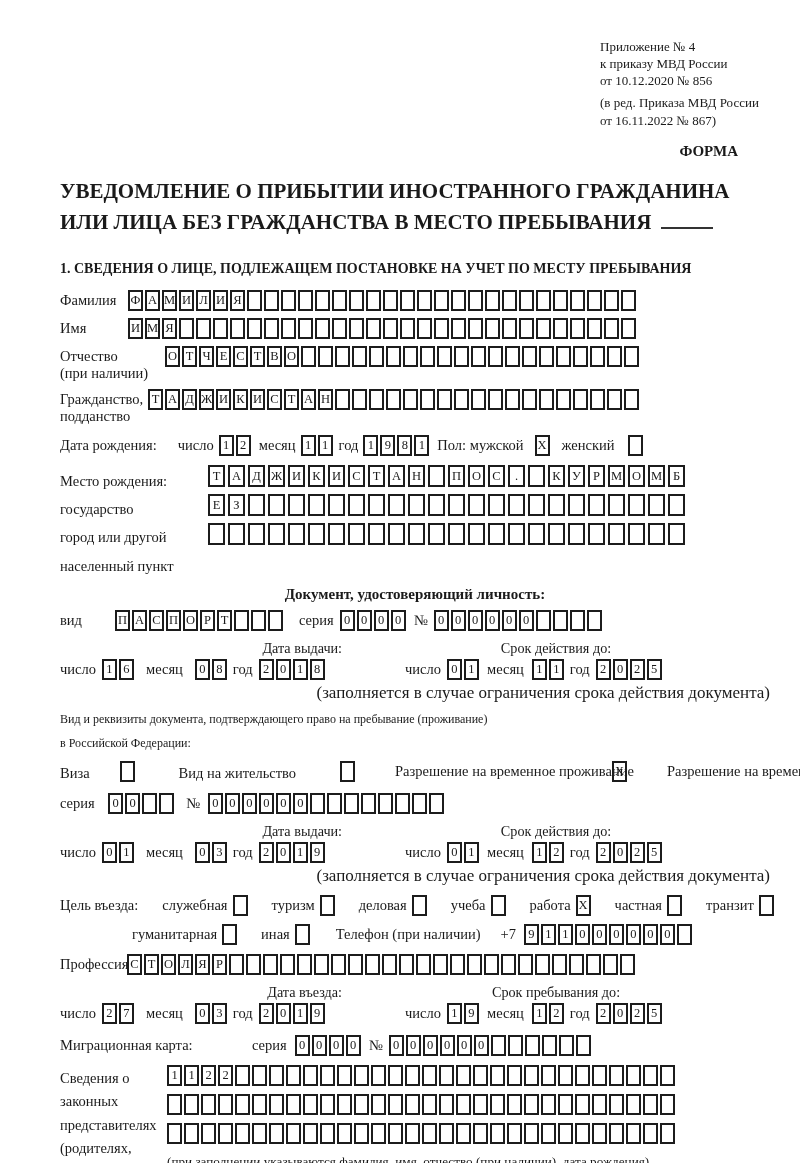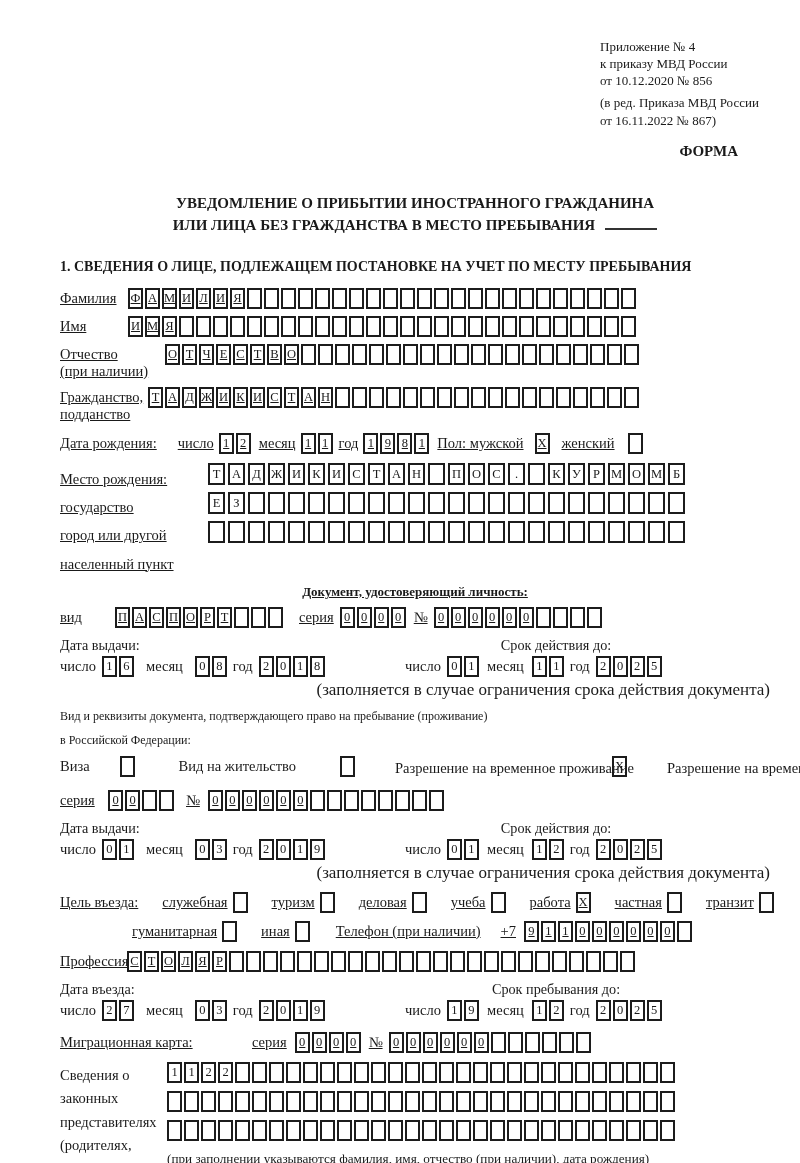--- a/index.html
+++ b/index.html
@@ -10,68 +10,68 @@
     font-family: "Liberation Serif", "DejaVu Serif", serif;
     font-size: 14.5px;
   }
   .page { padding: 38px 30px 0 60px; }
 
   
   .hdr { margin-left: 540px; font-size: 13px; line-height: 1.32; }
   .hdr .gap { height: 5px; }
   .forma { margin-top: 14px; text-align: right; padding-right: 32px; font-weight: bold; font-size: 15px; }
 
-  .title { margin-top: 32px; text-align: center; font-weight: bold; font-size: 15px; line-height: 1.5; }
+  .title { margin-top: 16px; text-align: left; font-weight: bold; font-size: 21px; line-height: 1.5; }
   .title-blank { display:inline-block; width: 52px; border-bottom: 2.5px solid #333; margin-left: 10px; height: 14px; }
 
   .sec { margin-top: 22px; font-weight: bold; font-size: 14px; }
 
   
   .cells { display: inline-flex; gap: 2px; align-items: flex-start; flex-wrap: nowrap; }
   .cell {
     display: inline-block; flex: 0 0 auto;
     width: 15px; height: 21px;
     border: 2px solid #1c1c1c;
     font-size: 12.5px; line-height: 17px; text-align: center;
   }
   .cells.wide { gap: 3px; }
   .cells.wide .cell { width: 17px; height: 22px; line-height: 18px; }
 
-  .frow { display: flex; align-items: flex-start; margin-top: 7px; text-decoration: underline; }
+  .frow { display: flex; align-items: flex-start; margin-top: 7px; }
   .lbl { flex: 0 0 auto; padding-top: 2px; }
   .w68 { width: 68px; }
   .w105 { width: 105px; }
   .w88 { width: 88px; }
   .mt14 { margin-top: 13px; }
 
   .inline-lbl { padding-top: 2px; white-space: nowrap; }
 
   
   .bd-row span.inline-lbl { margin-right: 5px; }
   .ml8 { margin-left: 8px; } .ml6 { margin-left: 6px; } .ml12 { margin-left: 12px; }
   .ml16 { margin-left: 16px; } .ml20 { margin-left: 20px; }
 
   
   .bp-left { width: 148px; flex: 0 0 auto; line-height: 1.95; padding-top: 2px; }
   .bp-rows .cells { margin-bottom: 7px; }
 
-  .doc-heading { margin-top: 6px; text-align: center; font-weight: bold; font-size: 13px; text-decoration: underline; }
+  .doc-heading { margin-top: 6px; text-align: center; font-weight: bold; font-size: 15px; }
 
   .dates-hdr { display: flex; margin-top: 9px; font-size: 14.2px; }
-  .dh-left { width: 290px; text-align: left; }
+  .dh-left { width: 290px; text-align: right; }
   .dh-right { width: 440px; text-align: center; }
   .dates-row { display: flex; margin-top: 2px; }
   .dgroup { display: flex; align-items: flex-start; }
   .dgroup-left { width: 345px; }
   .note { margin-top: 3px; text-align: right; font-size: 17px; }
 
   .plain { margin-top: 9px; font-size: 12px; }
 
   
-  .permit-row { display: flex; align-items: flex-start; margin-top: 8px; gap: 24px; }
+  .permit-row { display: flex; align-items: flex-end; margin-top: 8px; gap: 24px; }
   .center-lbl { text-align: center; line-height: 1.45; }
   .w185 { width: 185px; }
   .w190 { width: 190px; }
 
   
   .opt { display: inline-flex; align-items: flex-start; margin-left: 24px; }
   .opt .olbl { padding-top: 2px; margin-right: 5px; white-space: nowrap; }
 
   
   .legal { display: flex; align-items: flex-start; margin-top: 9px; }

